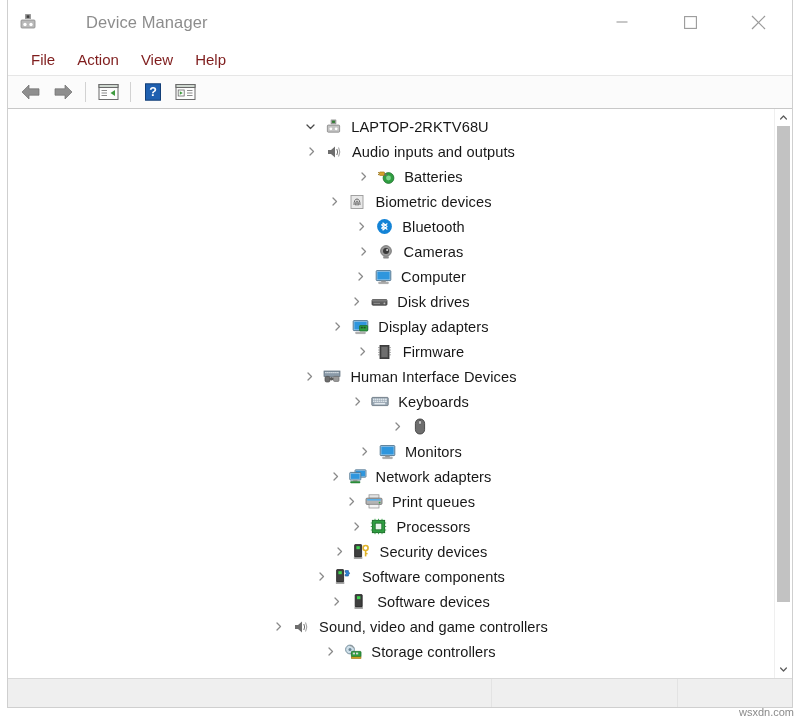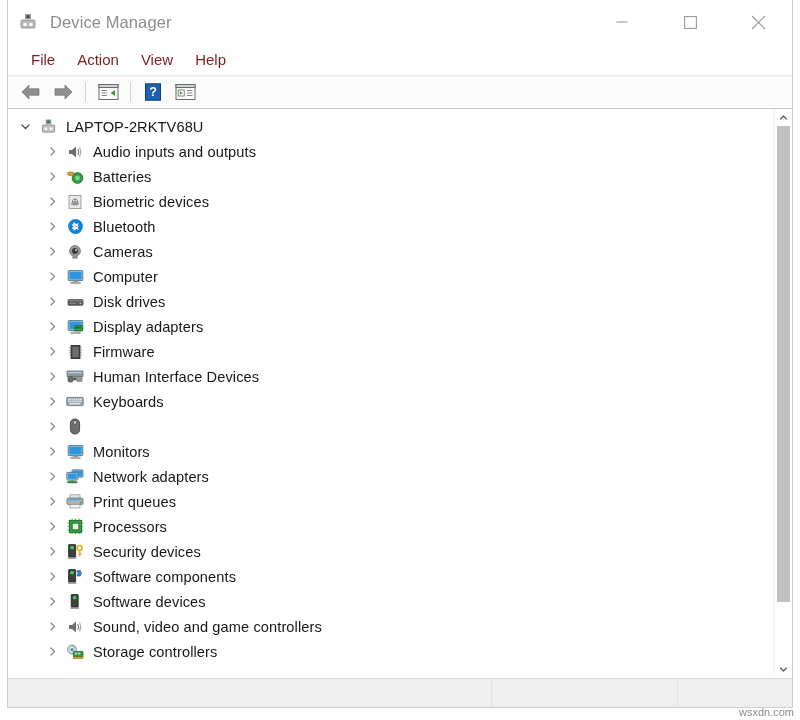--- a/index.html
+++ b/index.html
@@ -32,20 +32,21 @@
   }
 
   
   .titlebar {
     height: 44px;
     background: #ffffff;
     display: flex;
     align-items: center;
     position: relative;
     flex: 0 0 auto;
+    gap: 36px;
   }
   .title-icon {
     margin-left: 9px;
     width: 22px; height: 22px;
     display: flex; align-items: center; justify-content: center;
   }
   .title-text {
     margin-left: 11px;
     font-size: 16.5px;
     color: #8d8d8d;
@@ -114,20 +115,21 @@
     flex: 1 1 auto;
     padding-top: 5px;
     overflow: hidden;
   }
   .row {
     height: 25px;
     display: flex;
     align-items: center;
     cursor: default;
     white-space: nowrap;
+    justify-content: center;
   }
   .row.root { padding-left: 9px; }
   .row.child { padding-left: 36px; }
 
   .chev {
     width: 17px; height: 17px;
     display: flex; align-items: center; justify-content: center;
     flex: 0 0 auto;
   }
   .node-icon {

